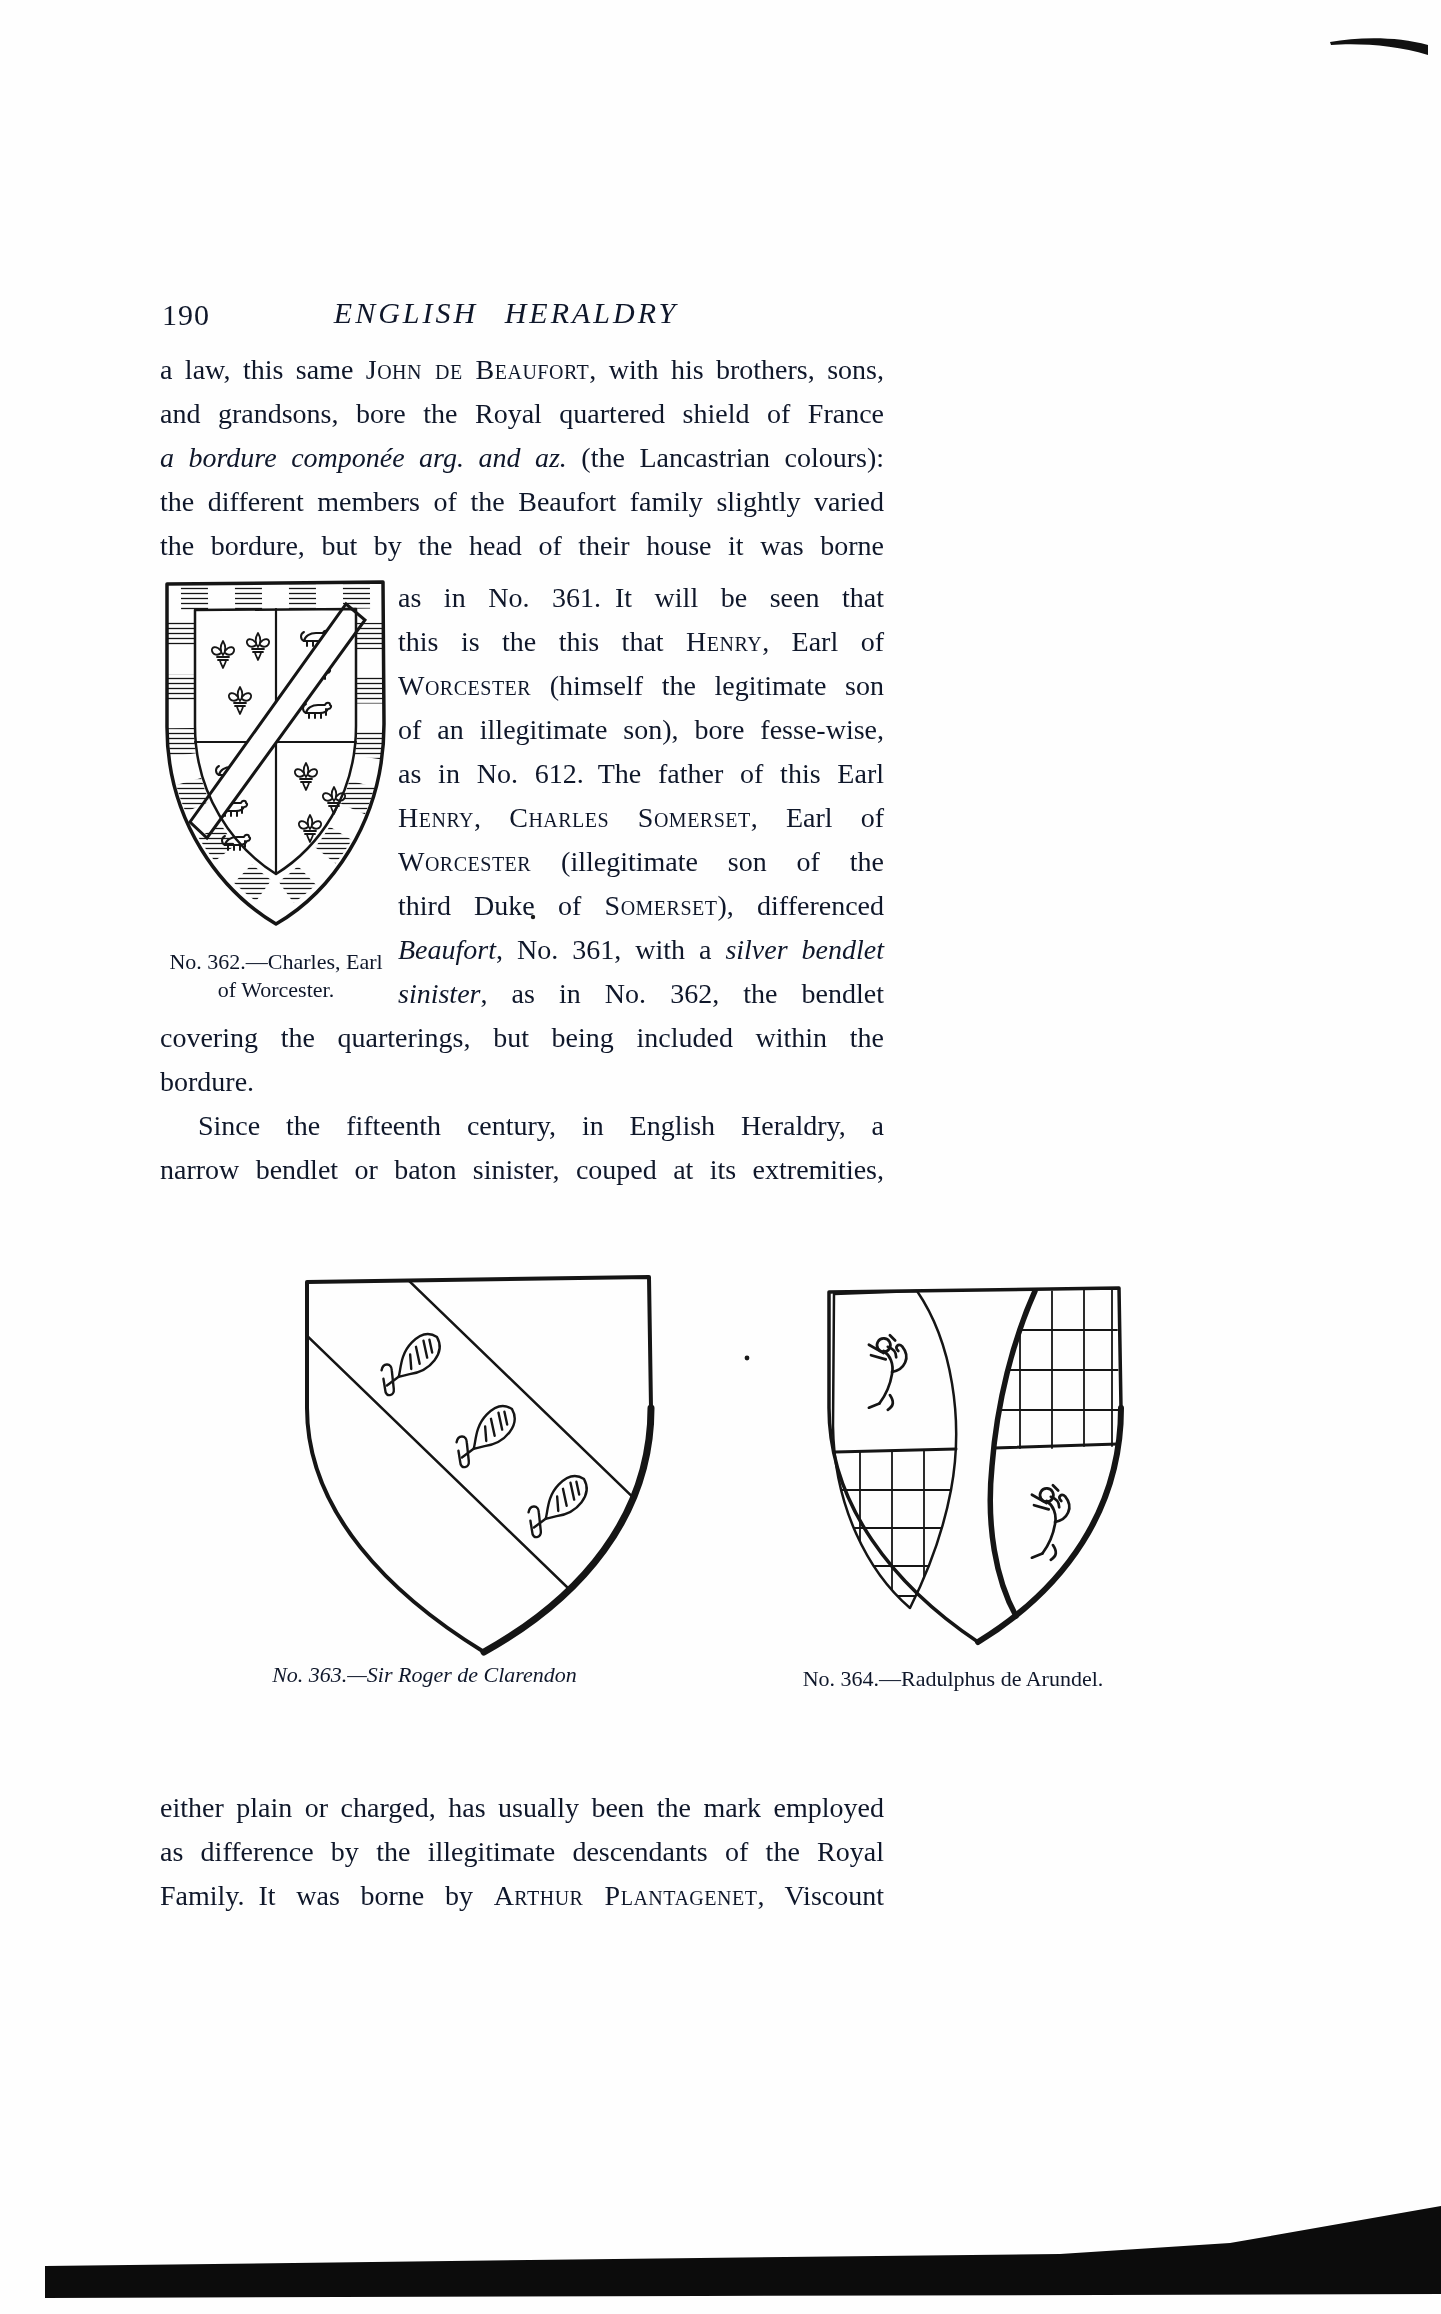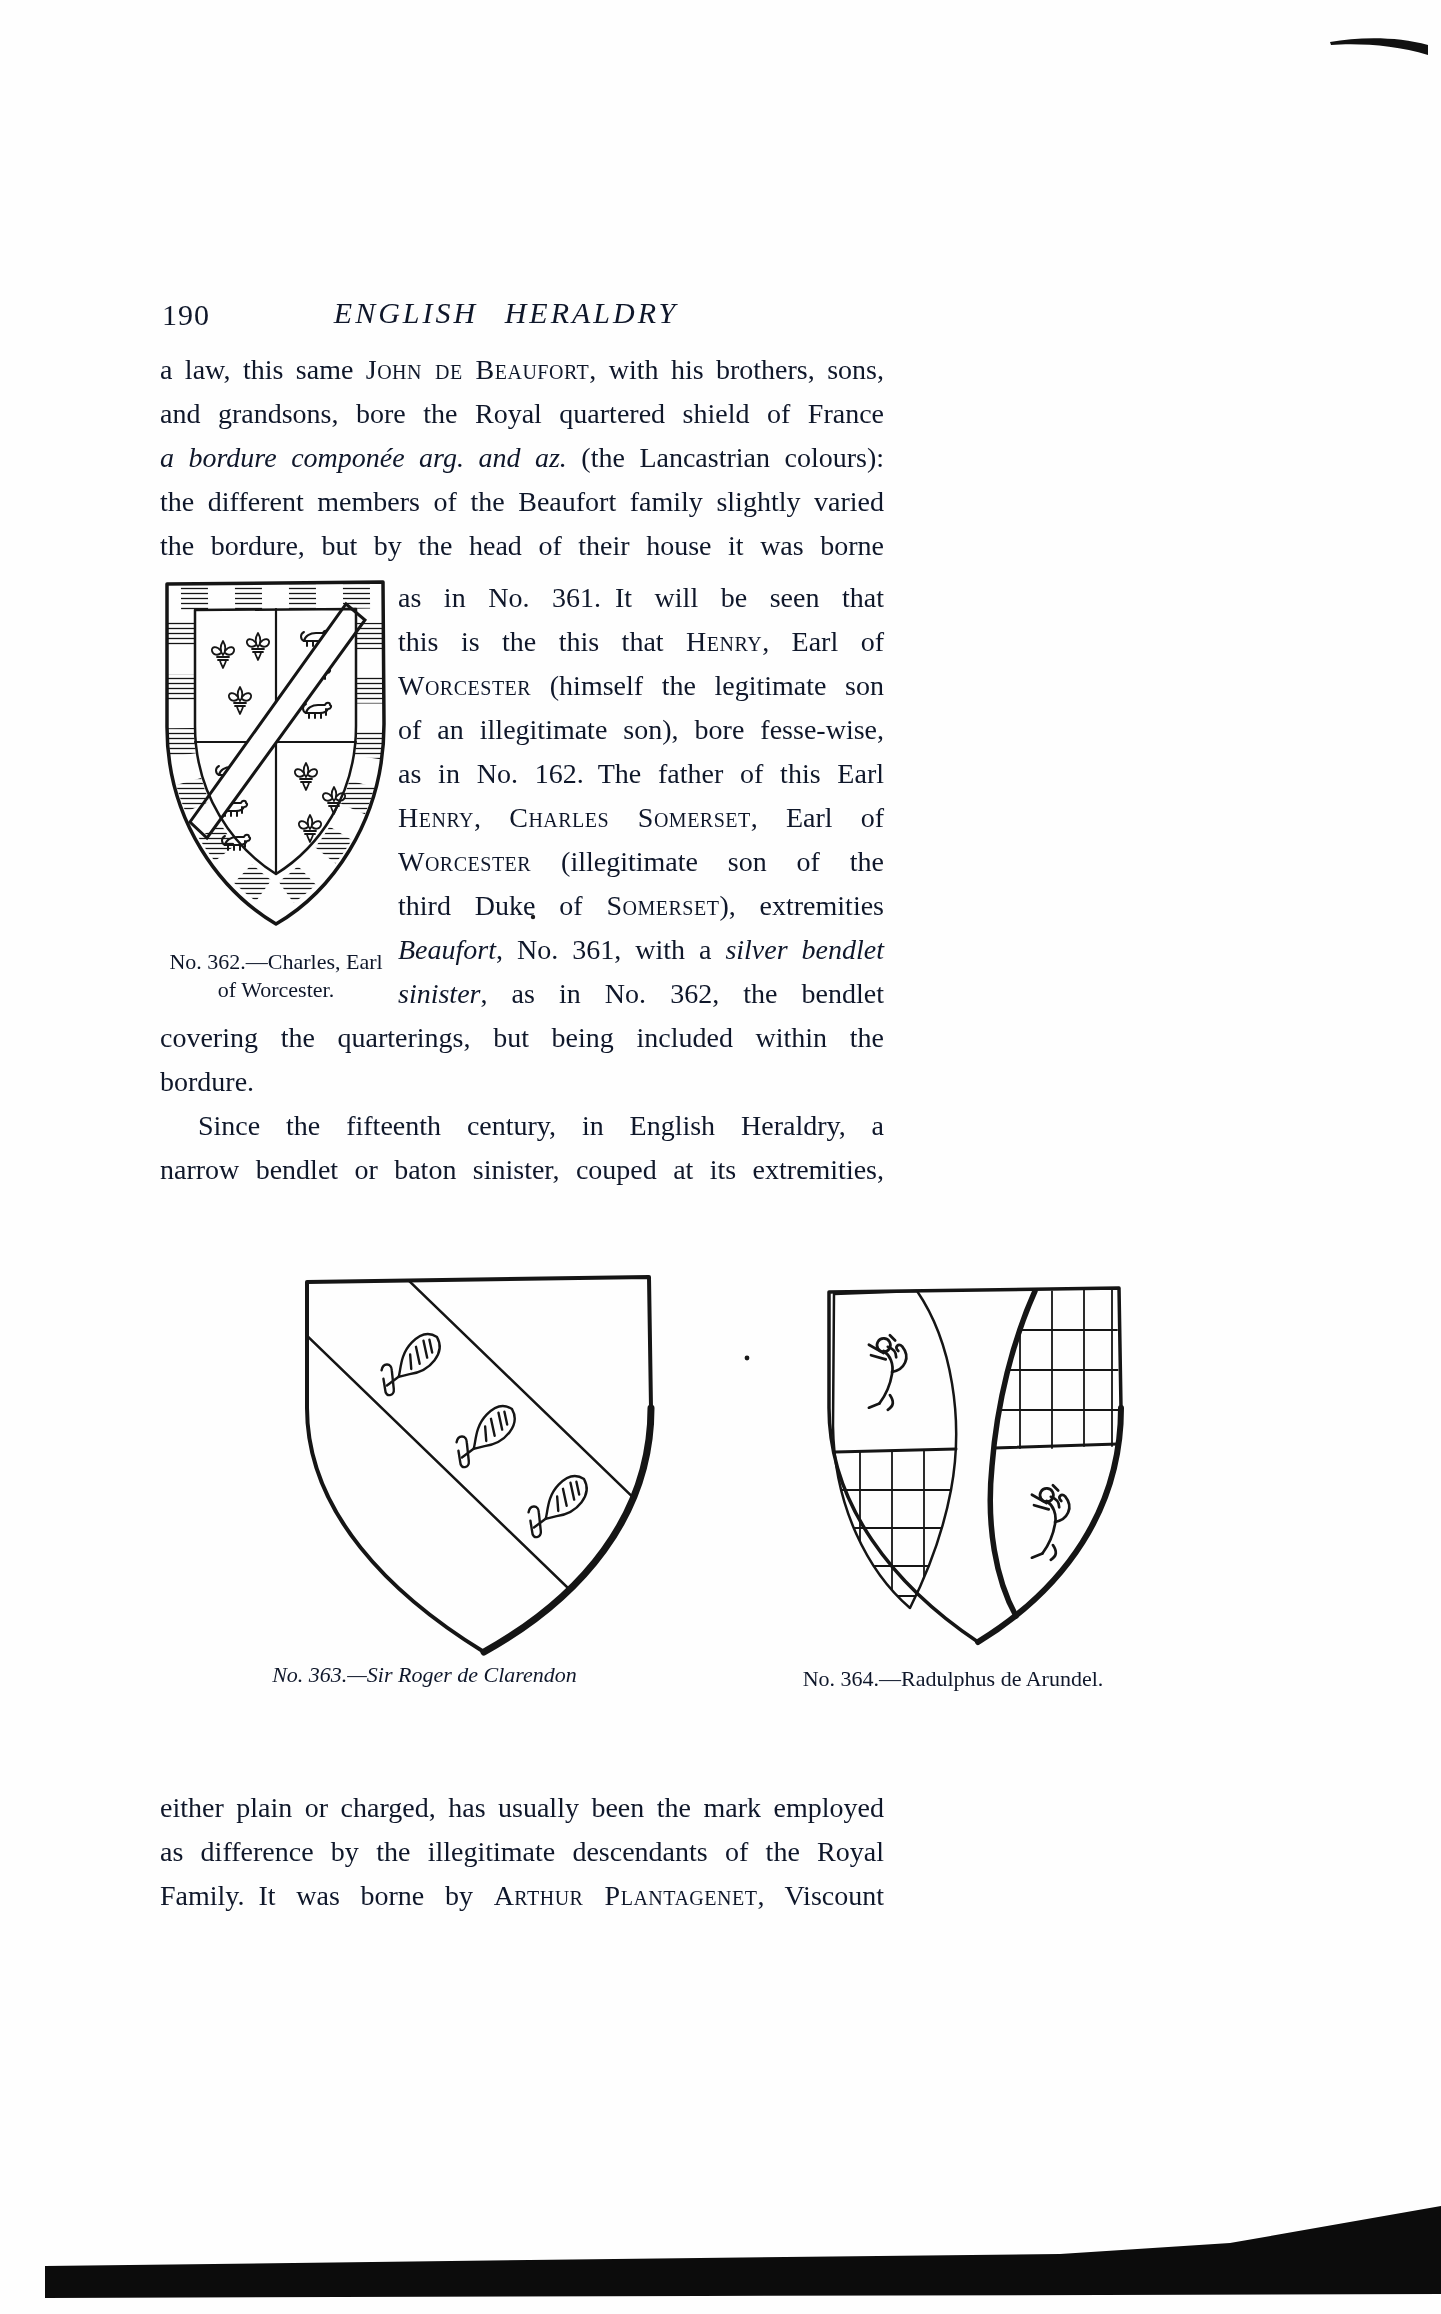--- a/index.html
+++ b/index.html
@@ -120,24 +120,24 @@
           <div>No. 362.—Charles, Earl</div>
           <div>of Worcester.</div>
         </figcaption>
       </figure>
 
       <div class="wrapcol">
         <div class="line"><span>as in No. 361. It will be seen that</span></div>
         <div class="line"><span>this is the this that </span><span class="sc">Henry</span><span>, Earl of</span></div>
         <div class="line"><span class="sc">Worcester</span><span> (himself the legitimate son</span></div>
         <div class="line"><span>of an illegitimate son), bore fesse-wise,</span></div>
-        <div class="line"><span>as in No. 162. The father of this Earl</span></div>
+        <div class="line"><span>as in No. 612. The father of this Earl</span></div>
         <div class="line"><span class="sc">Henry</span><span>, </span><span class="sc">Charles Somerset</span><span>, Earl of</span></div>
         <div class="line"><span class="sc">Worcester</span><span> (illegitimate son of the</span></div>
-        <div class="line"><span>third Duke of </span><span class="sc">Somerset</span><span>), extremities</span></div>
+        <div class="line"><span>third Duke of </span><span class="sc">Somerset</span><span>), differenced</span></div>
         <div class="line"><span class="it">Beaufort</span><span>, No. 361, with a </span><span class="it">silver bendlet</span></div>
         <div class="line"><span class="it">sinister</span><span>, as in No. 362, the bendlet</span></div>
       </div>
     </div>
 
     <div class="para">
       <div class="line"><span>covering the quarterings, but being included within the</span></div>
       <div class="line noj"><span>bordure.</span></div>
     </div>
 

